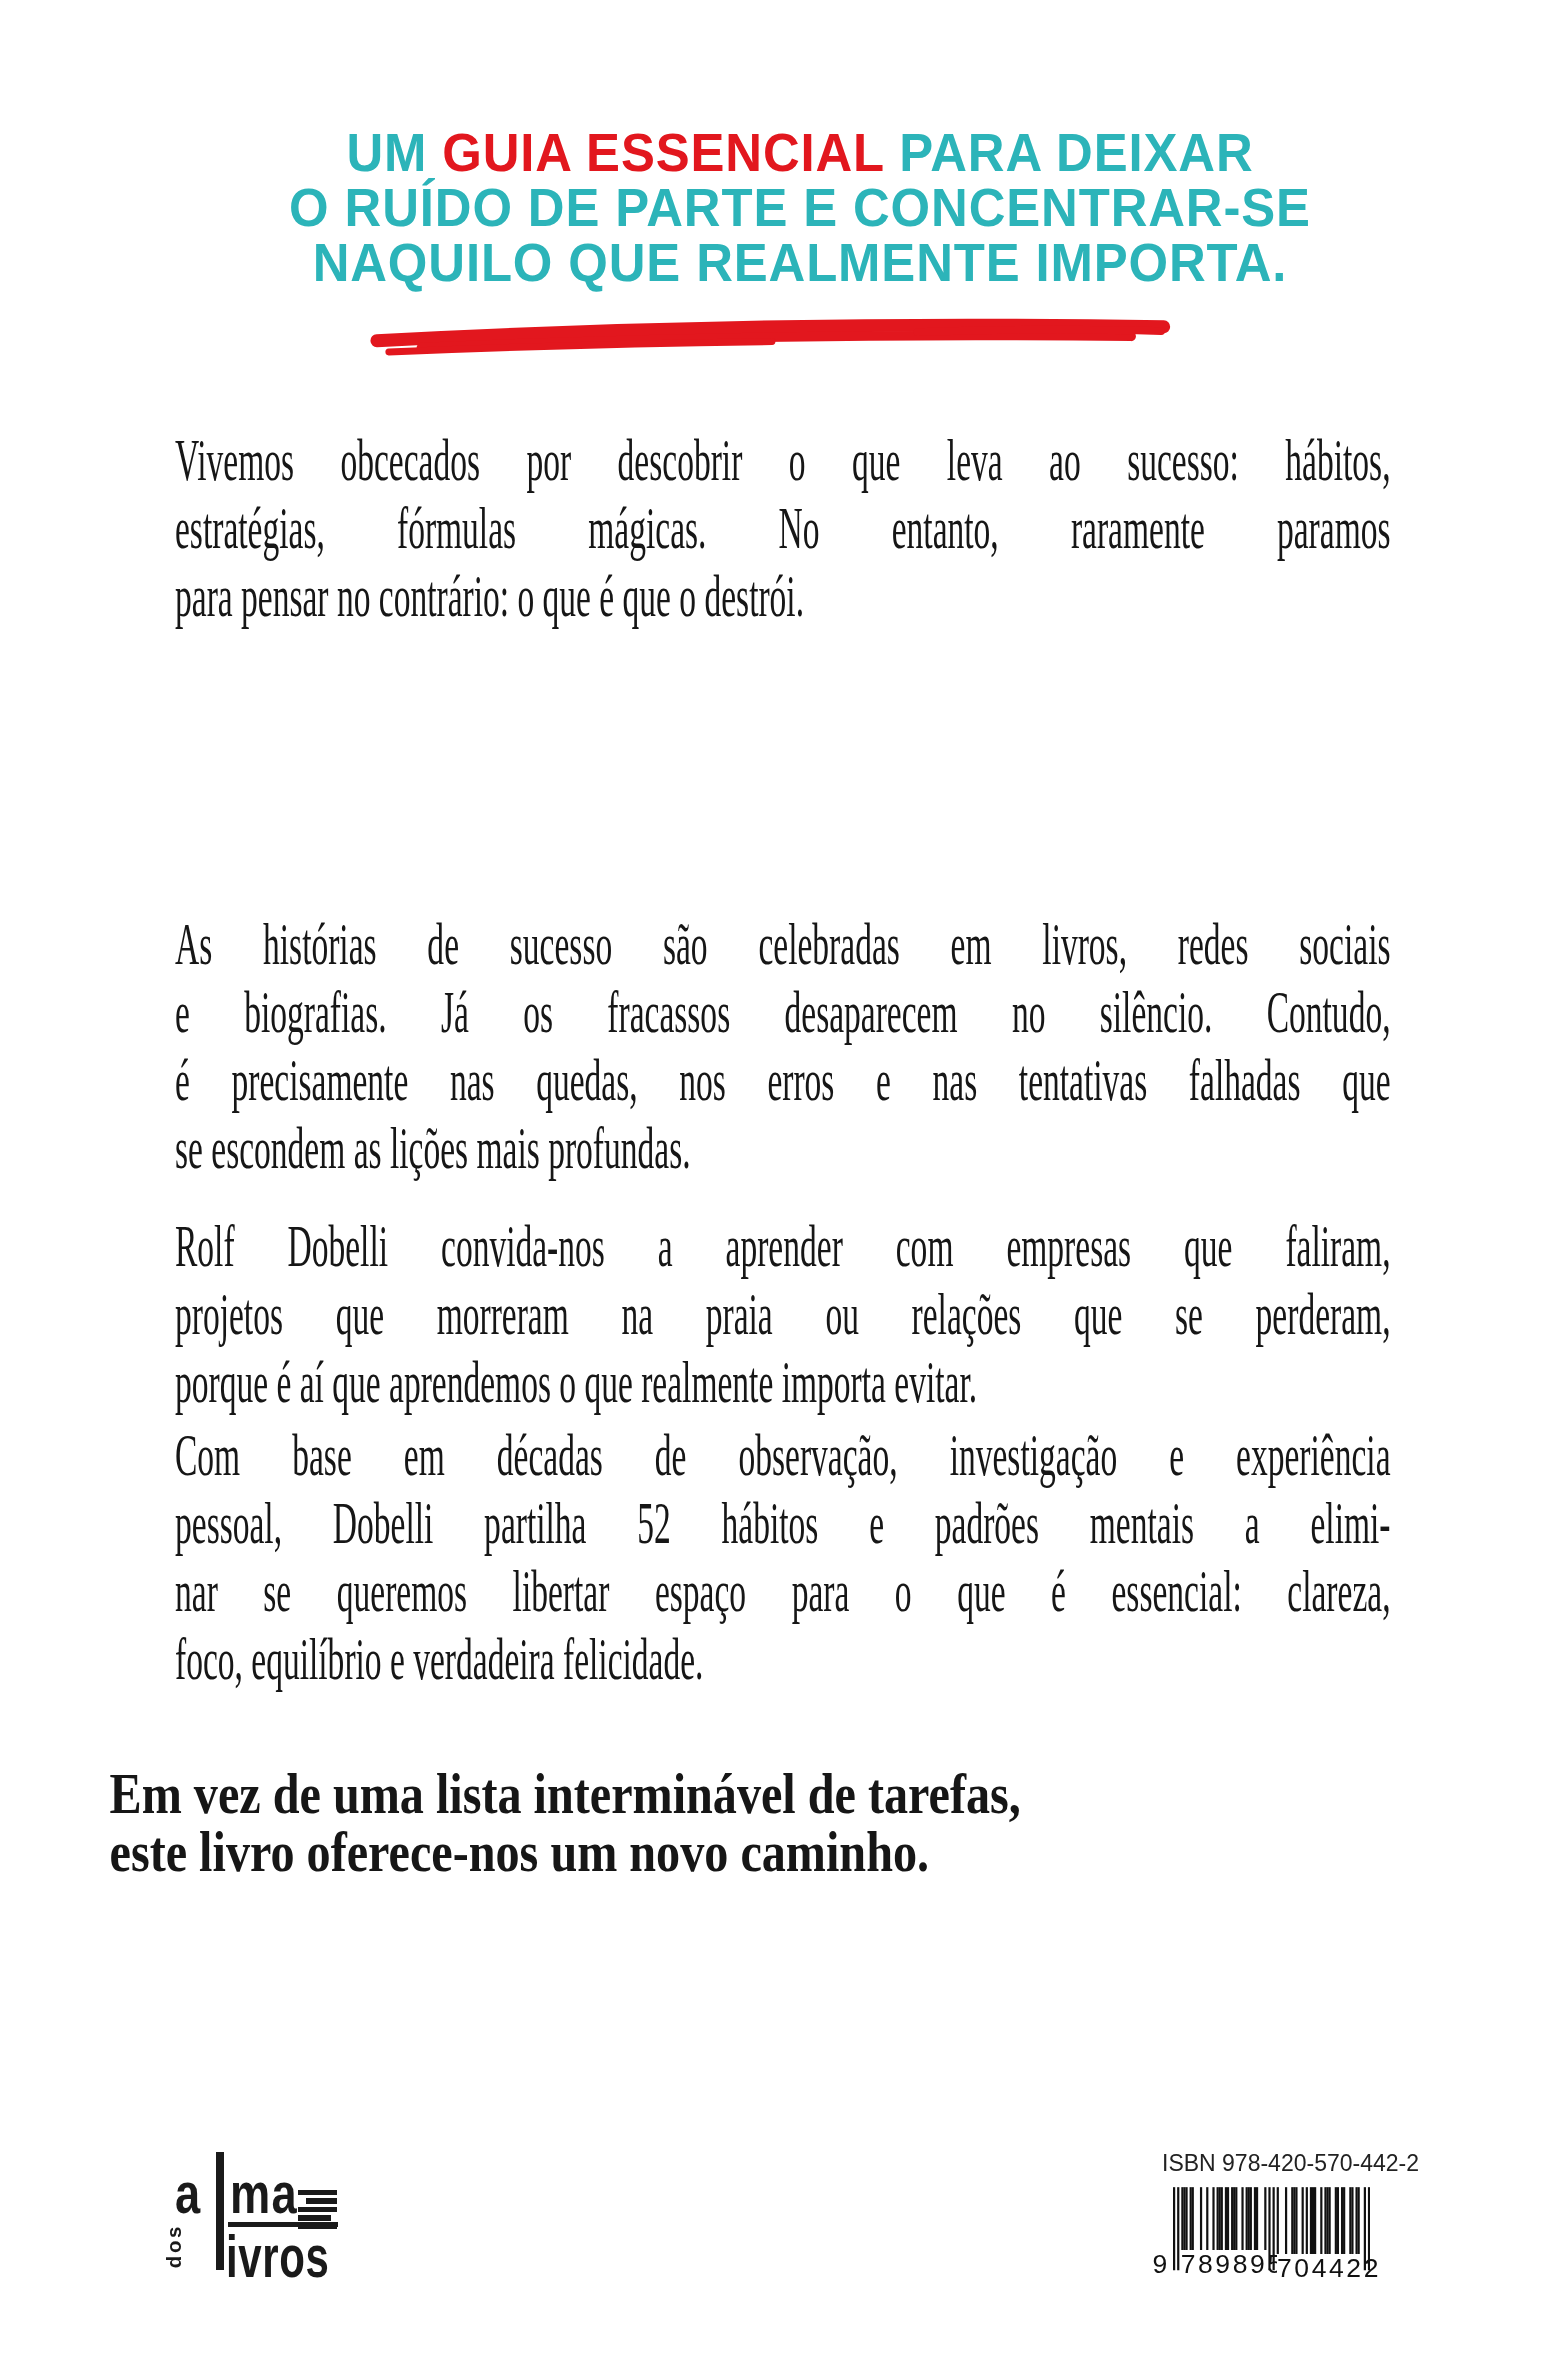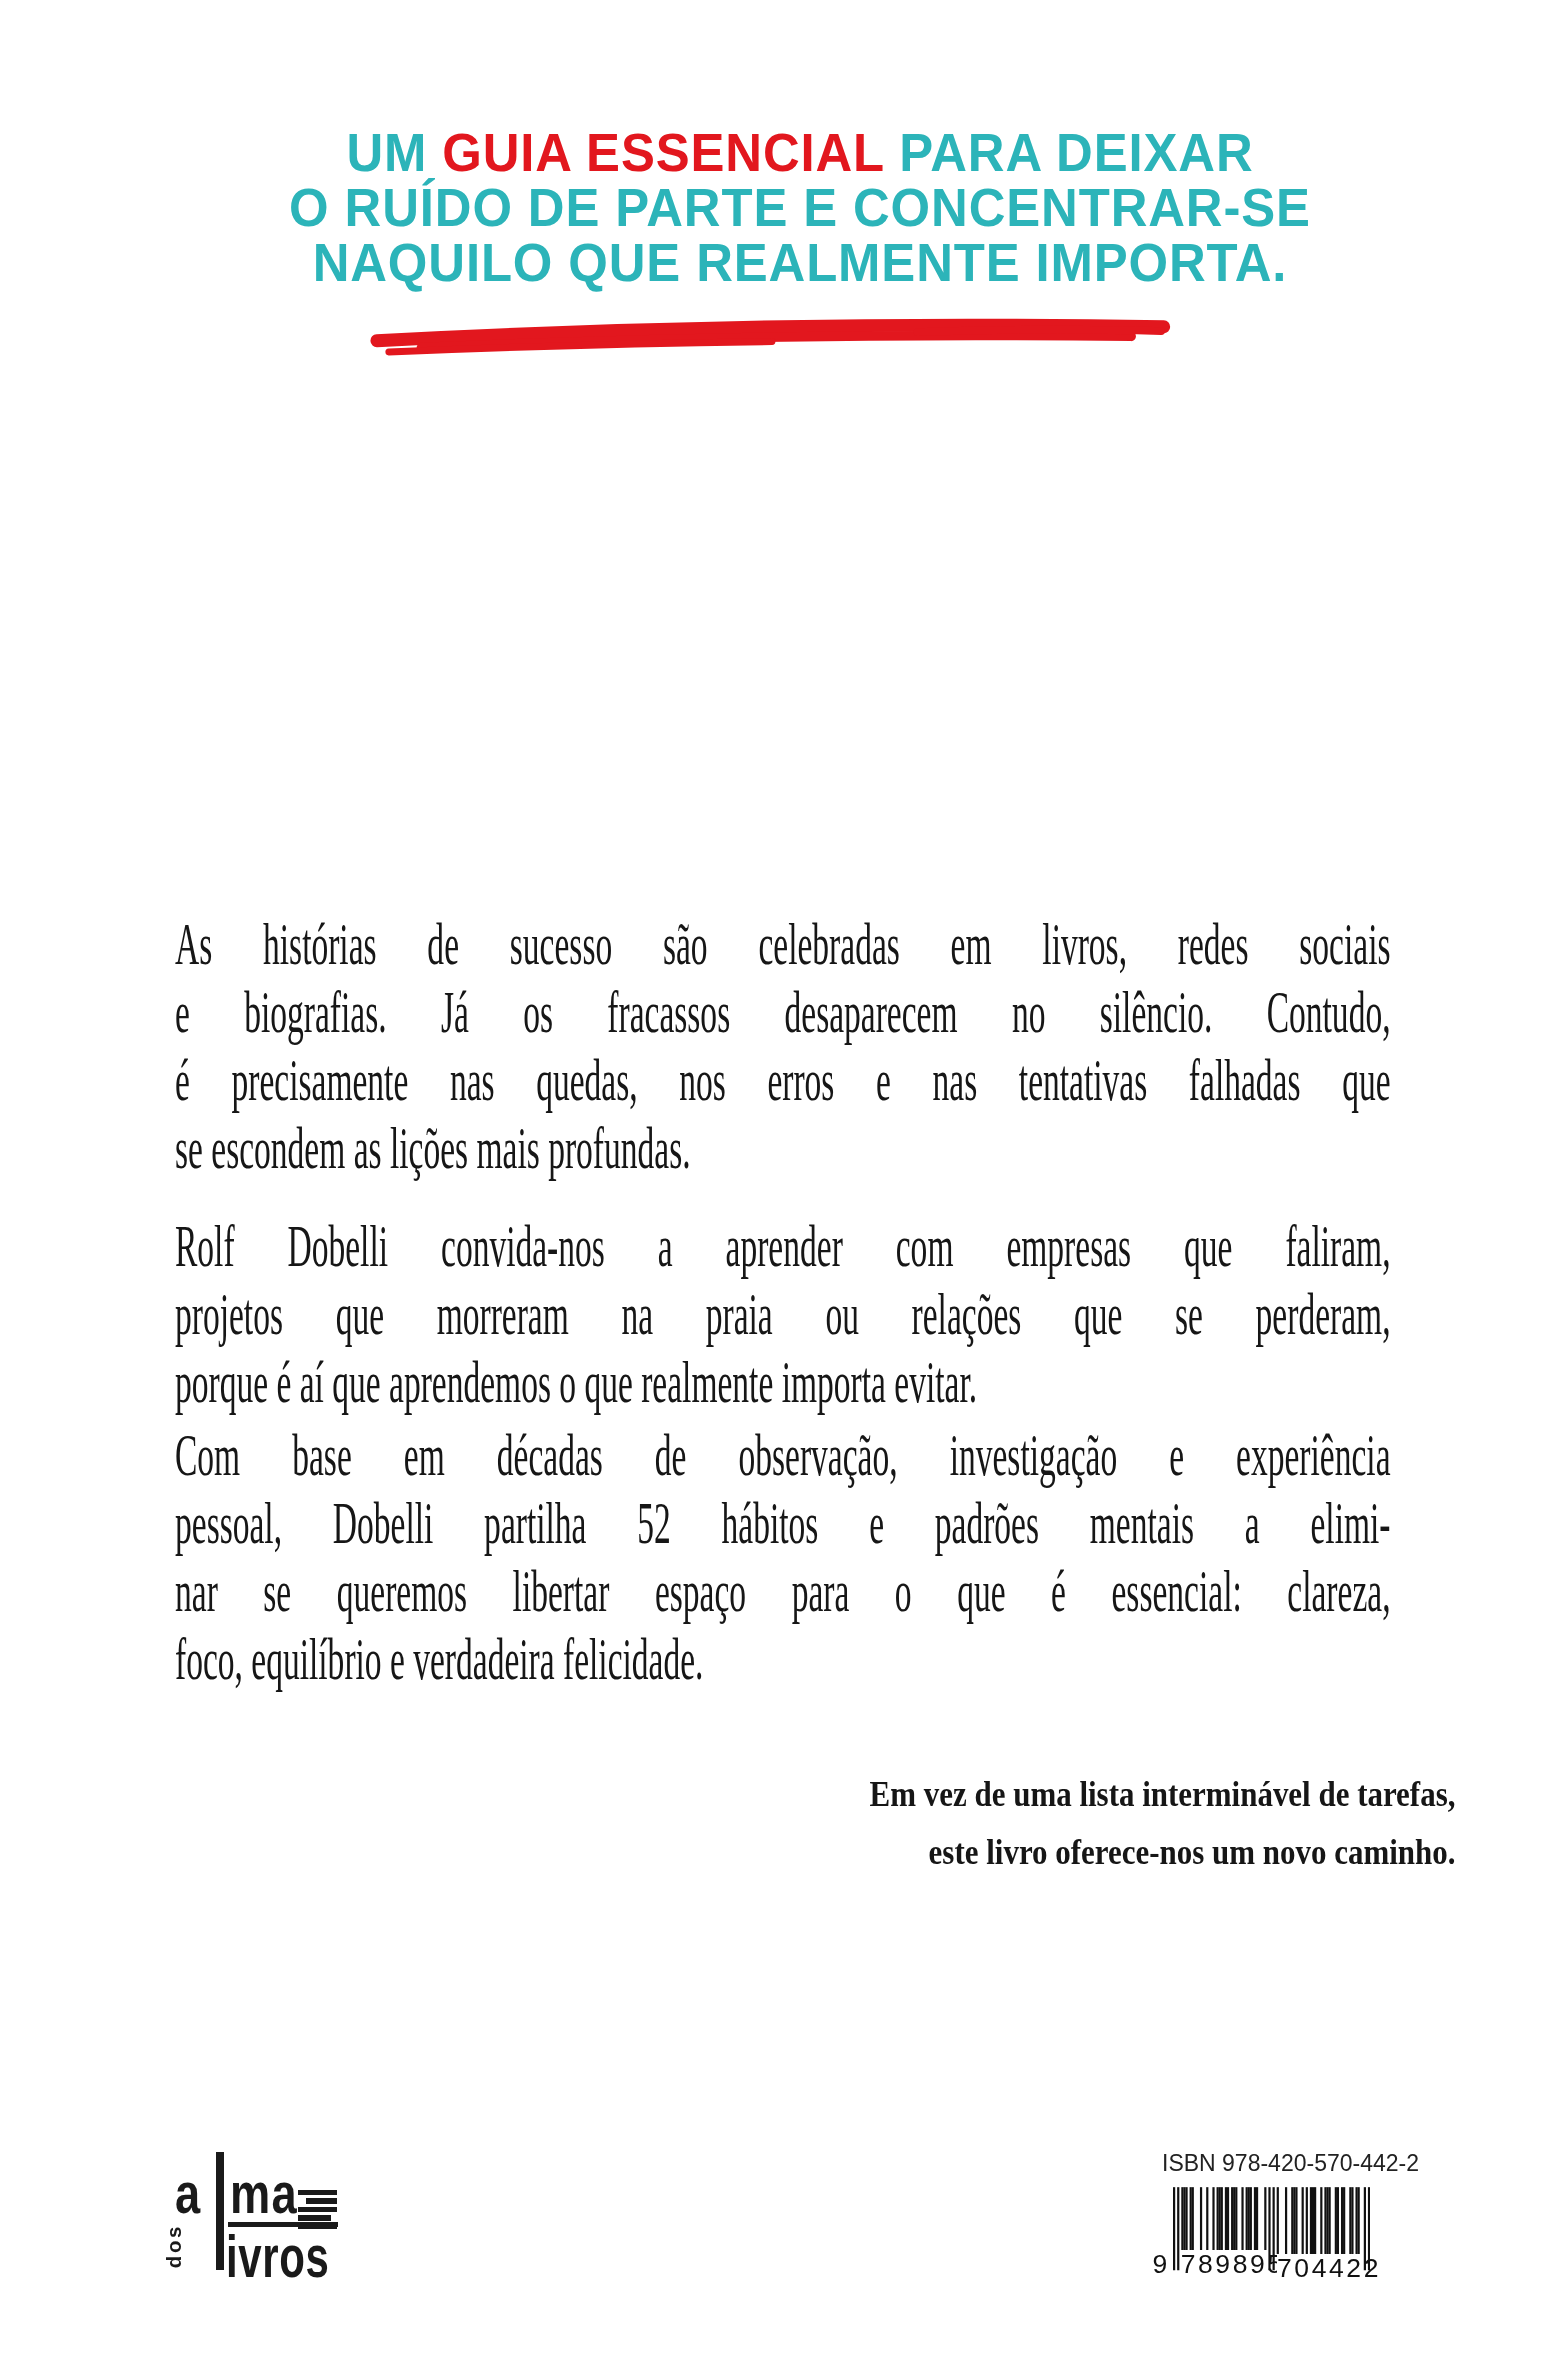--- a/index.html
+++ b/index.html
@@ -19,22 +19,22 @@
 
   
   .para{position:absolute;left:175px;width:1220px;}
   .bline{width:2140px;height:68px;line-height:68px;font-size:59px;
          transform:scaleX(0.568);transform-origin:0 50%;
          text-align:justify;text-align-last:justify;white-space:nowrap;}
   .bline.last{text-align:left;text-align-last:left;}
   .p1{top:426px;} .p2{top:668px;} .p3{top:910px;} .p4{top:1212px;} .p5{top:1421px;}
 
   
-  .emphasis{position:absolute;left:0;right:0;top:1765px;text-align:right;
-            font-weight:bold;font-size:36px;line-height:58px;font-family:Liberation Serif, serif;}
+  .emphasis{position:absolute;left:0;right:0;top:1765px;text-align:left;
+            font-weight:bold;font-size:56px;line-height:58px;font-family:Liberation Serif, serif;}
   .emphasis .em-line{display:block;transform:scaleX(.86);transform-origin:50% 50%;white-space:nowrap;}
 
   
   .invite{position:absolute;left:0;right:0;top:1950px;text-align:center;
           font-family:"Liberation Sans",sans-serif;font-weight:bold;
           font-size:55px;line-height:62px;letter-spacing:0.9px;color:#EE7C17;}
   .invite .in-line{display:block;transform:scaleX(.93);transform-origin:50% 50%;white-space:nowrap;}
 
   
   .logo{position:absolute;left:168px;top:2152px;width:171px;height:124px;
@@ -82,20 +82,25 @@
     <span class="hl-line c-teal">NAQUILO QUE REALMENTE IMPORTA.</span>
   </div>
 
   <svg class="brush" viewBox="0 0 940 52" preserveAspectRatio="none">
     <path d="M8 32 Q 470 8 928 16" stroke="#E2171E" stroke-width="15" fill="none" stroke-linecap="round"></path>
     <path d="M60 40 Q 470 22 890 27" stroke="#E2171E" stroke-width="11" fill="none" stroke-linecap="round"></path>
     <path d="M22 45 Q 240 36 470 33" stroke="#E2171E" stroke-width="8" fill="none" stroke-linecap="round"></path>
     <path d="M640 22 Q 800 17 925 21" stroke="#E2171E" stroke-width="9" fill="none" stroke-linecap="round"></path>
   </svg>
 
+  <div class="para p1">
+    <div class="bline">Vivemos obcecados por descobrir o que leva ao sucesso: hábitos,</div>
+    <div class="bline">estratégias, fórmulas mágicas. No entanto, raramente paramos</div>
+    <div class="bline last">para pensar no contrário: o que é que o destrói.</div>
+  </div>
 
 
   <div class="para p3">
     <div class="bline">As histórias de sucesso são celebradas em livros, redes sociais</div>
     <div class="bline">e biografias. Já os fracassos desaparecem no silêncio. Contudo,</div>
     <div class="bline">é precisamente nas quedas, nos erros e nas tentativas falhadas que</div>
     <div class="bline last">se escondem as lições mais profundas.</div>
   </div>
 
   <div class="para p4">

